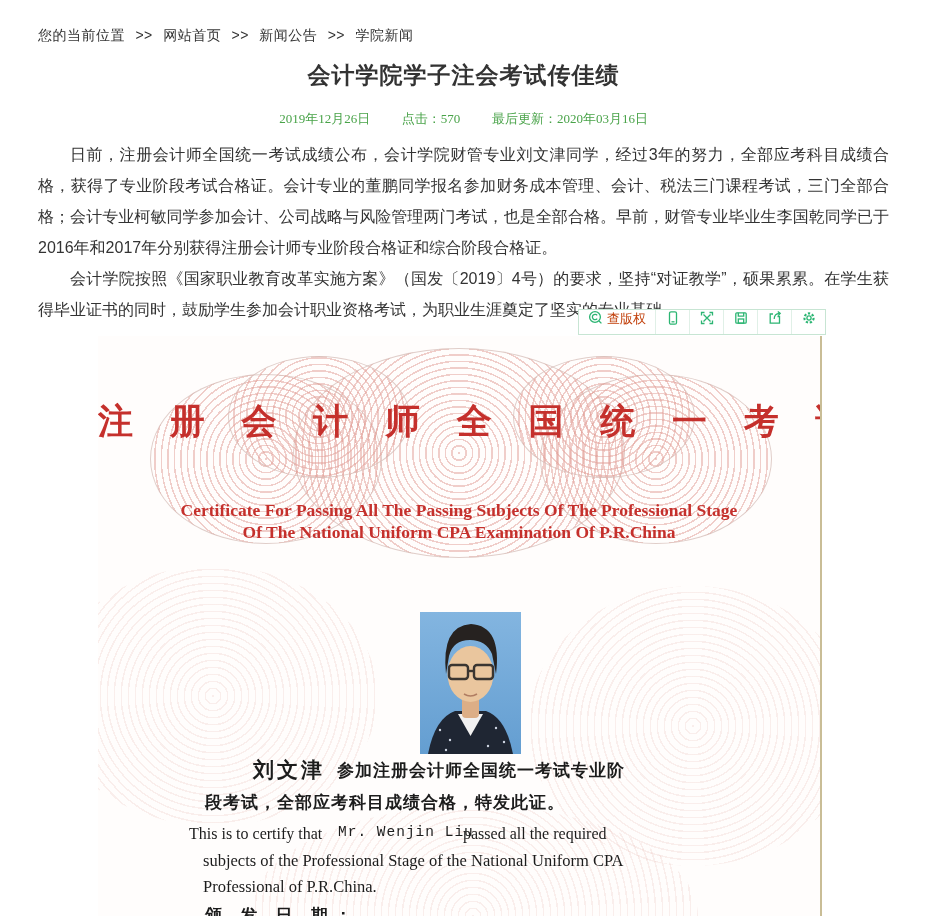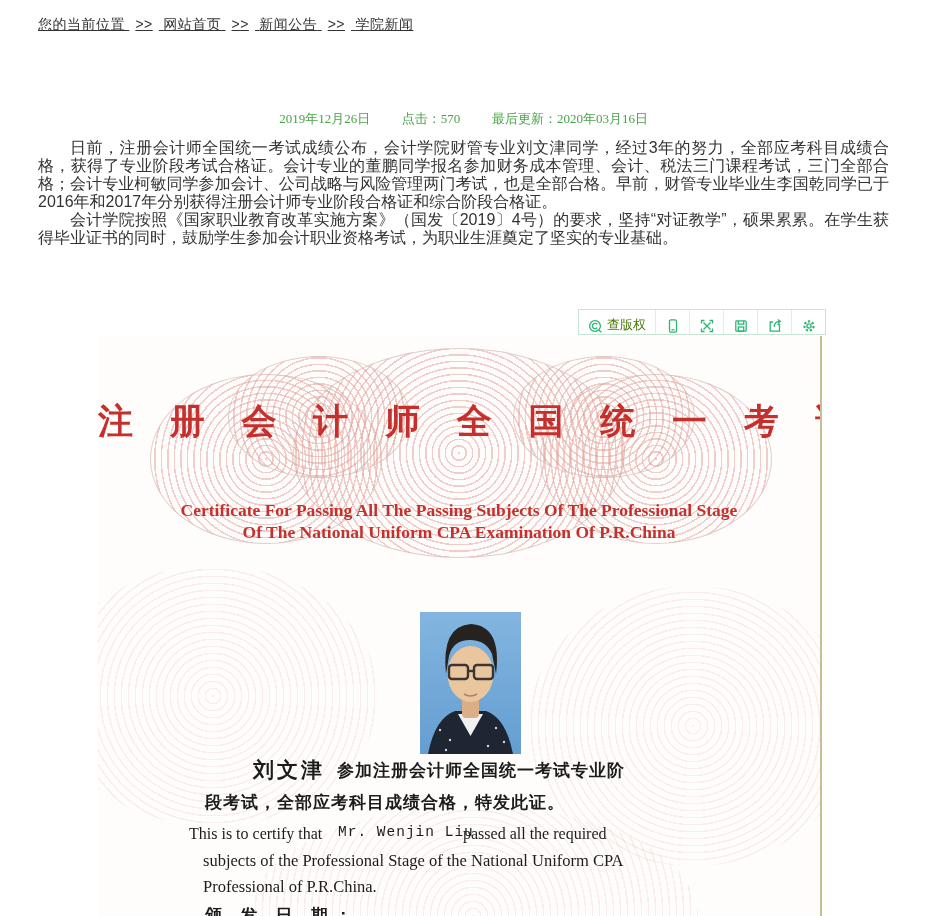--- a/index.html
+++ b/index.html
@@ -3,41 +3,41 @@
 <meta charset="utf-8">
 <style>
   html,body{margin:0;padding:0;}
   body{
     width:927px;height:916px;overflow:hidden;background:#ffffff;
     font-family:"Liberation Sans","DejaVu Sans",sans-serif;color:#333;
   }
   .page{position:relative;width:927px;height:916px;background:#fff;}
 
   
-  .breadcrumb{position:absolute;left:38px;top:16px;font-size:14px;color:#333;letter-spacing:.5px;text-decoration:underline;}
+  .breadcrumb{position:absolute;left:38px;top:27px;font-size:14px;color:#333;letter-spacing:.5px;}
   .breadcrumb .sep{margin:0 6px;color:#333;}
   .breadcrumb a{color:#333;text-decoration:none;cursor:pointer;}
 
   
   .title{position:absolute;left:0;top:60px;width:100%;text-align:center;
          font-size:23px;font-weight:bold;color:#333;margin:0;letter-spacing:1px;}
   .meta{position:absolute;left:0;top:110px;width:100%;text-align:center;
         font-size:13px;color:#49a349;}
   .meta span{margin:0 14px;font-family:Liberation Serif, serif;}
 
   
   .content{position:absolute;left:38px;top:139px;width:851px;
-           font-size:16px;line-height:18px;text-align:justify;color:#333;}
+           font-size:16px;line-height:31px;text-align:justify;color:#333;}
   .content p{margin:0;text-indent:2em;}
 
   
   .img-toolbar{position:absolute;left:578px;top:309px;height:26px;display:flex;
                background:#fff;border:1px solid #c7e5d3;z-index:6;box-sizing:border-box;}
-  .tb-cell{display:flex;align-items:flex-end;justify-content:center;width:33px;
-           border-left:1px solid #e0f0e7;color:#4d7c0f;cursor:pointer;}
+  .tb-cell{display:flex;align-items:flex-start;justify-content:center;width:33px;
+           border-left:1px solid #e0f0e7;color:#c2410c;cursor:pointer;}
   .tb-cell:first-child{border-left:none;width:auto;padding:0 9px;gap:4px;font-size:13px;}
   .tb-cell svg{display:block;}
 
   
   .certificate{position:absolute;left:98px;top:336px;width:722px;height:580px;
                background:#fffdfc;border-right:2px solid #c9bd96;overflow:hidden;
                font-family:"Liberation Serif","DejaVu Serif",serif;}
   .rosette{position:absolute;border-radius:50%;
     background:repeating-radial-gradient(circle,rgba(225,158,150,.5) 0 1.5px,rgba(255,255,255,0) 1.5px 6.5px);
     border:1px solid rgba(214,190,184,.75);}
@@ -73,20 +73,21 @@
   <div class="breadcrumb">
     <span>您的当前位置</span>
     <span class="sep">&gt;&gt;</span>
     <a>网站首页</a>
     <span class="sep">&gt;&gt;</span>
     <a>新闻公告</a>
     <span class="sep">&gt;&gt;</span>
     <a>学院新闻</a>
   </div>
 
+  <h1 class="title">会计学院学子注会考试传佳绩</h1>
 
   <div class="meta">
     <span>2019年12月26日</span>
     <span>点击：570</span>
     <span>最后更新：2020年03月16日</span>
   </div>
 
   <div class="content">
     <p>日前，注册会计师全国统一考试成绩公布，会计学院财管专业刘文津同学，经过3年的努力，全部应考科目成绩合格，获得了专业阶段考试合格证。会计专业的董鹏同学报名参加财务成本管理、会计、税法三门课程考试，三门全部合格；会计专业柯敏同学参加会计、公司战略与风险管理两门考试，也是全部合格。早前，财管专业毕业生李国乾同学已于2016年和2017年分别获得注册会计师专业阶段合格证和综合阶段合格证。</p>
     <p>会计学院按照《国家职业教育改革实施方案》（国发〔2019〕4号）的要求，坚持“对证教学”，硕果累累。在学生获得毕业证书的同时，鼓励学生参加会计职业资格考试，为职业生涯奠定了坚实的专业基础。</p>

